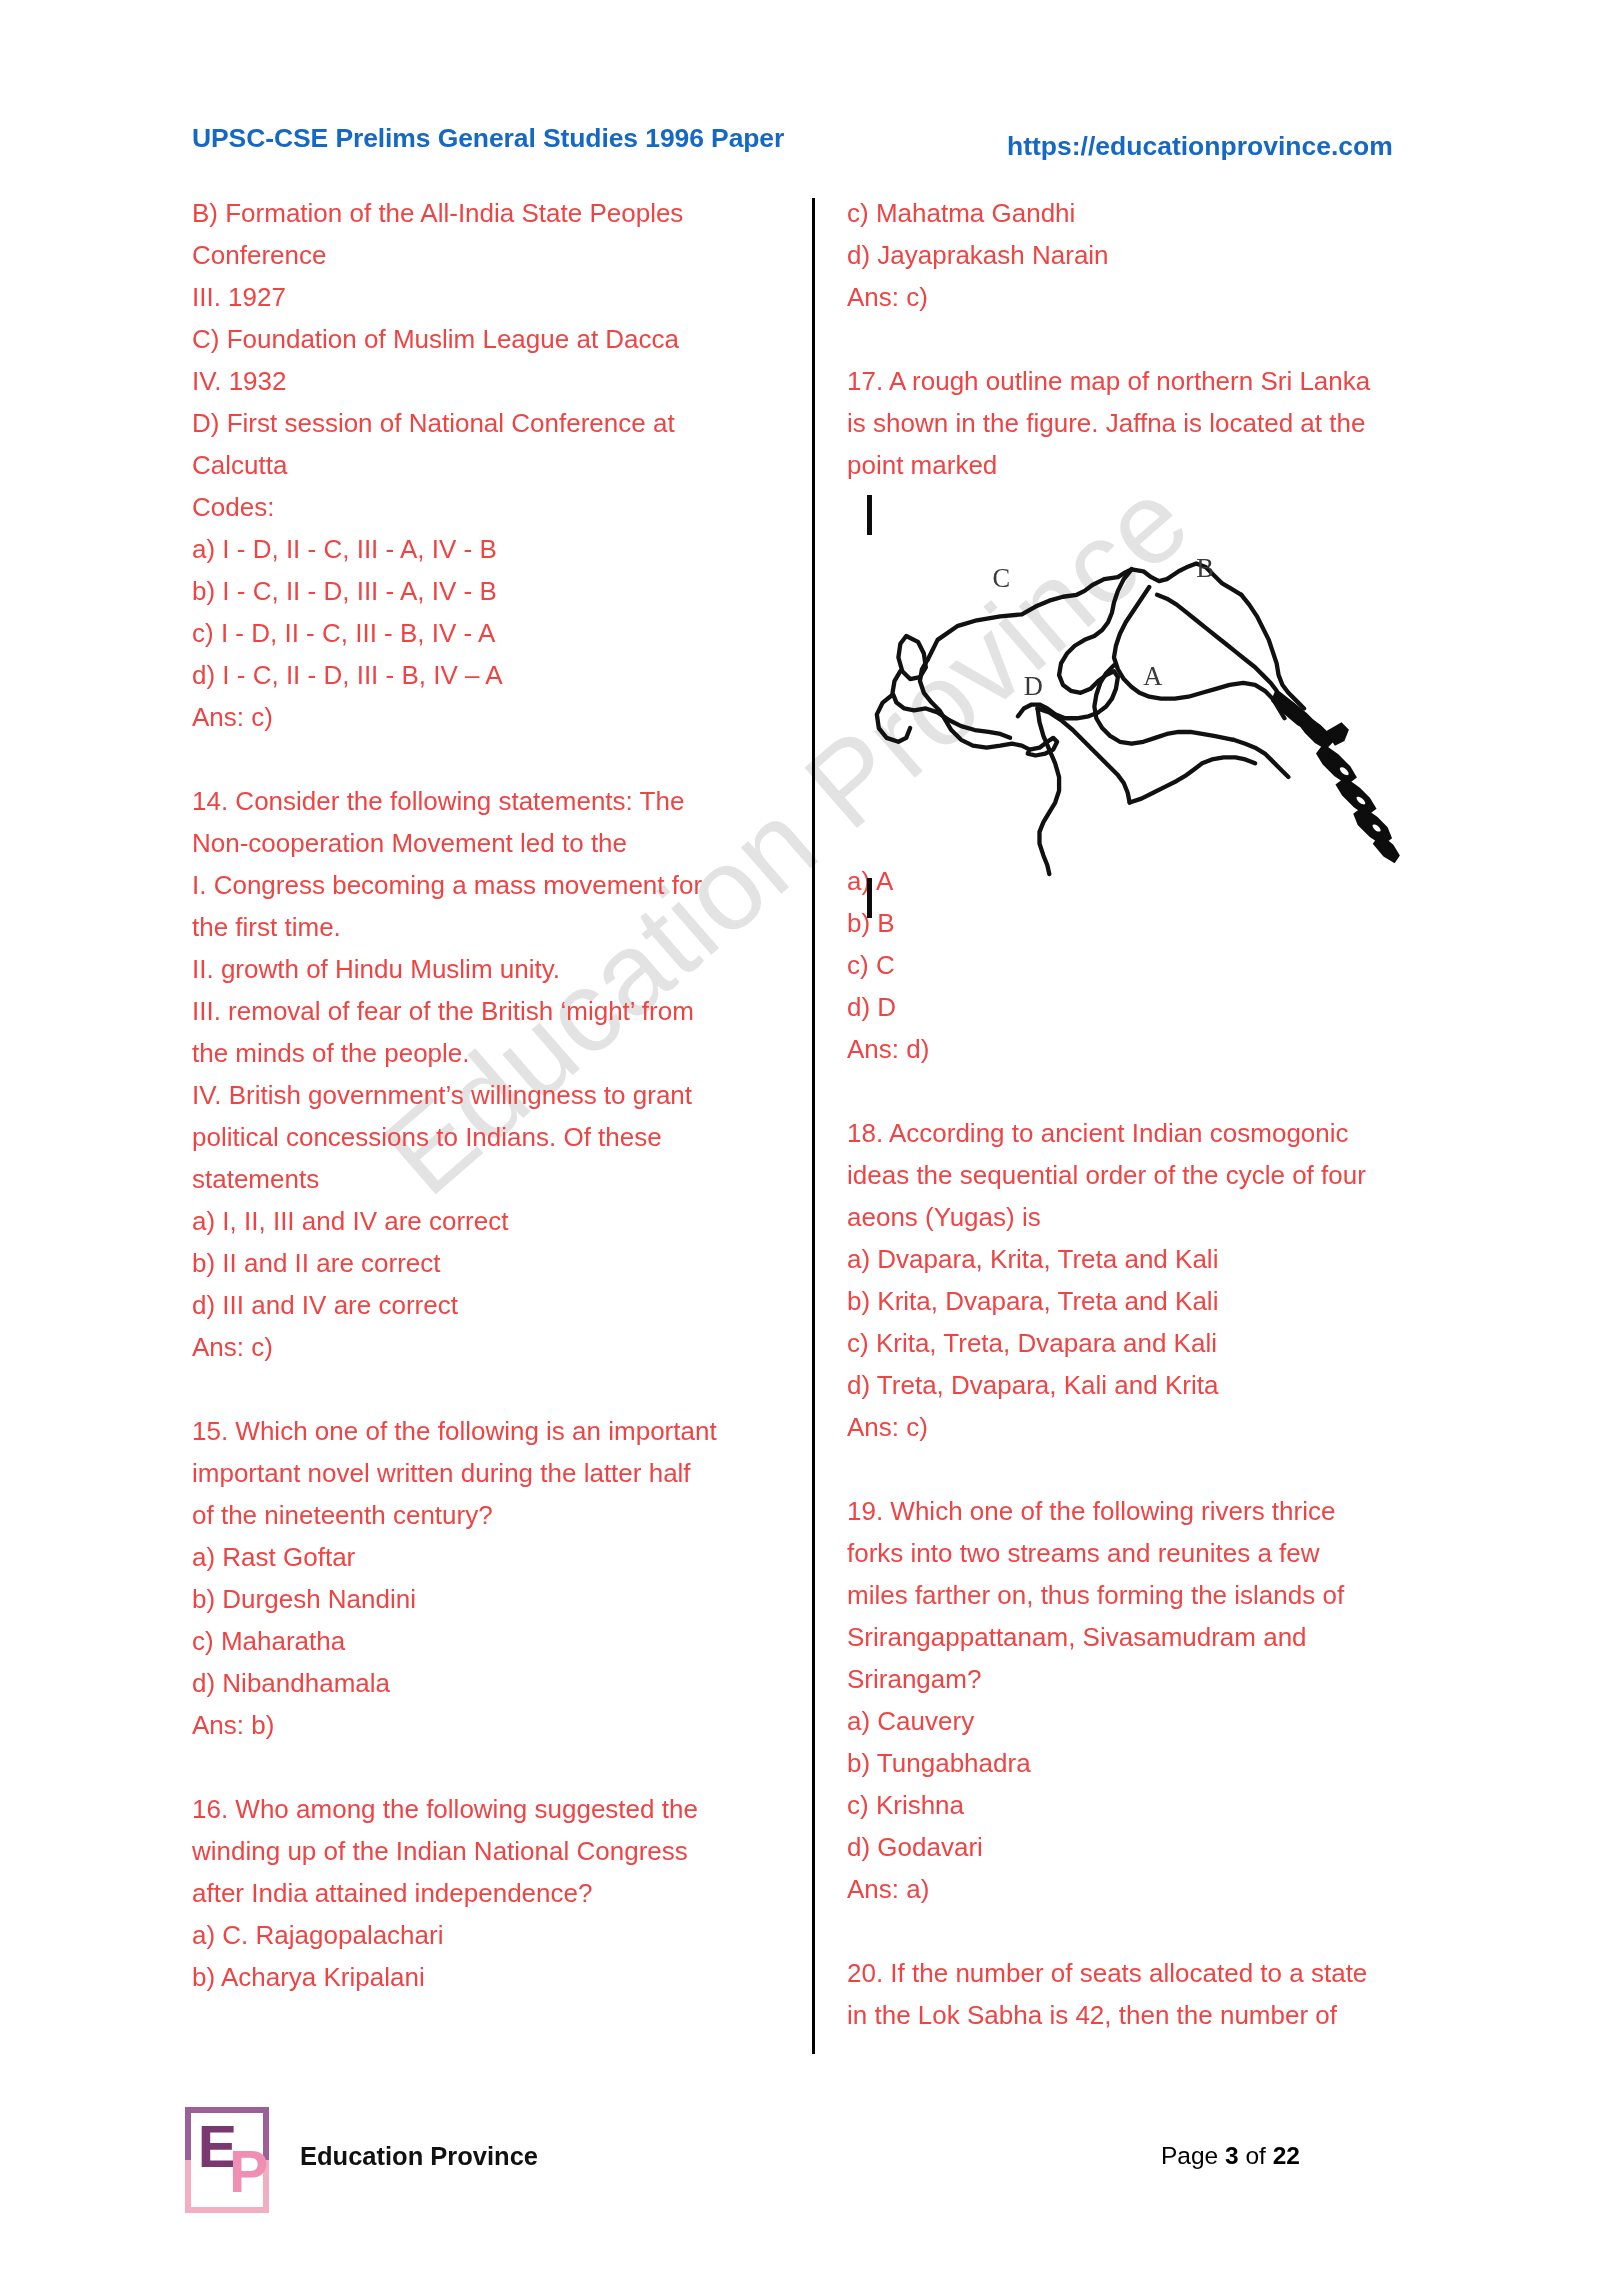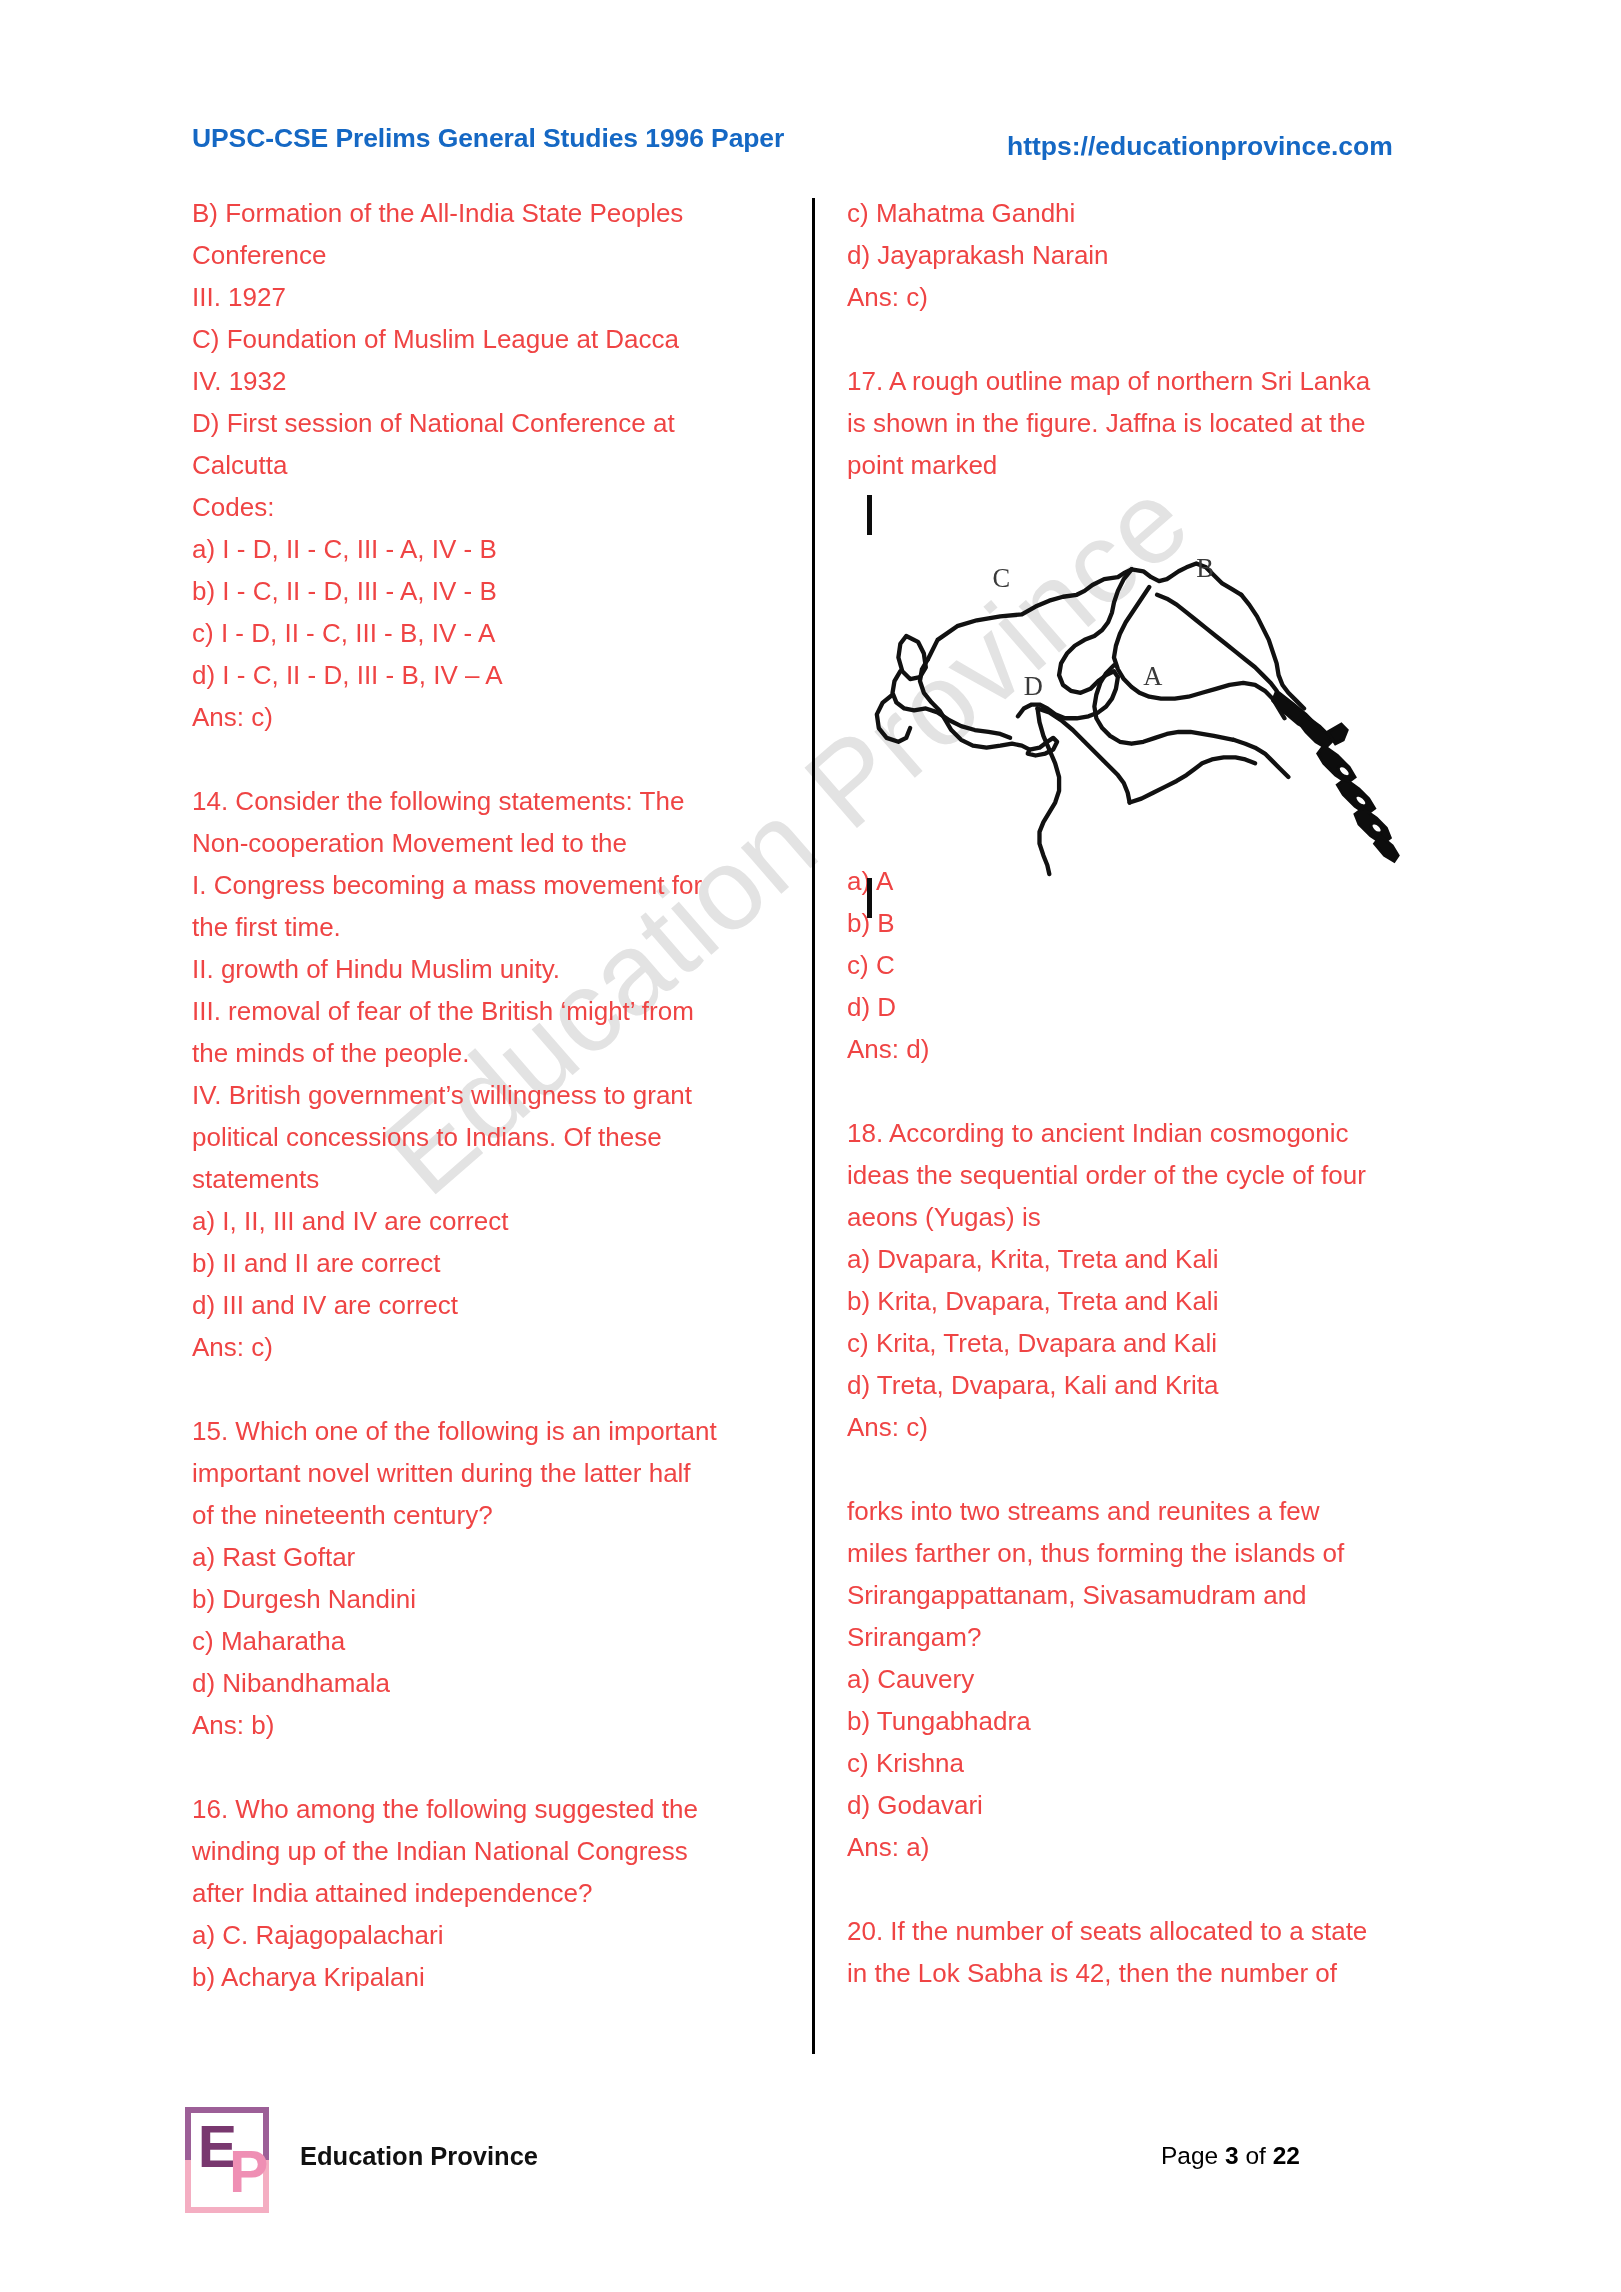--- a/index.html
+++ b/index.html
@@ -363,20 +363,21 @@
       <span class="gap"></span>
       <span class="line">18. According to ancient Indian cosmogonic</span>
       <span class="line">ideas the sequential order of the cycle of four</span>
       <span class="line">aeons (Yugas) is</span>
       <span class="line">a) Dvapara, Krita, Treta and Kali</span>
       <span class="line">b) Krita, Dvapara, Treta and Kali</span>
       <span class="line">c) Krita, Treta, Dvapara and Kali</span>
       <span class="line">d) Treta, Dvapara, Kali and Krita</span>
       <span class="line">Ans: c)</span>
       <span class="gap"></span>
+      <span class="line">19. Which one of the following rivers thrice</span>
       <span class="line">forks into two streams and reunites a few</span>
       <span class="line">miles farther on, thus forming the islands of</span>
       <span class="line">Srirangappattanam, Sivasamudram and</span>
       <span class="line">Srirangam?</span>
       <span class="line">a) Cauvery</span>
       <span class="line">b) Tungabhadra</span>
       <span class="line">c) Krishna</span>
       <span class="line">d) Godavari</span>
       <span class="line">Ans: a)</span>
       <span class="gap"></span>

